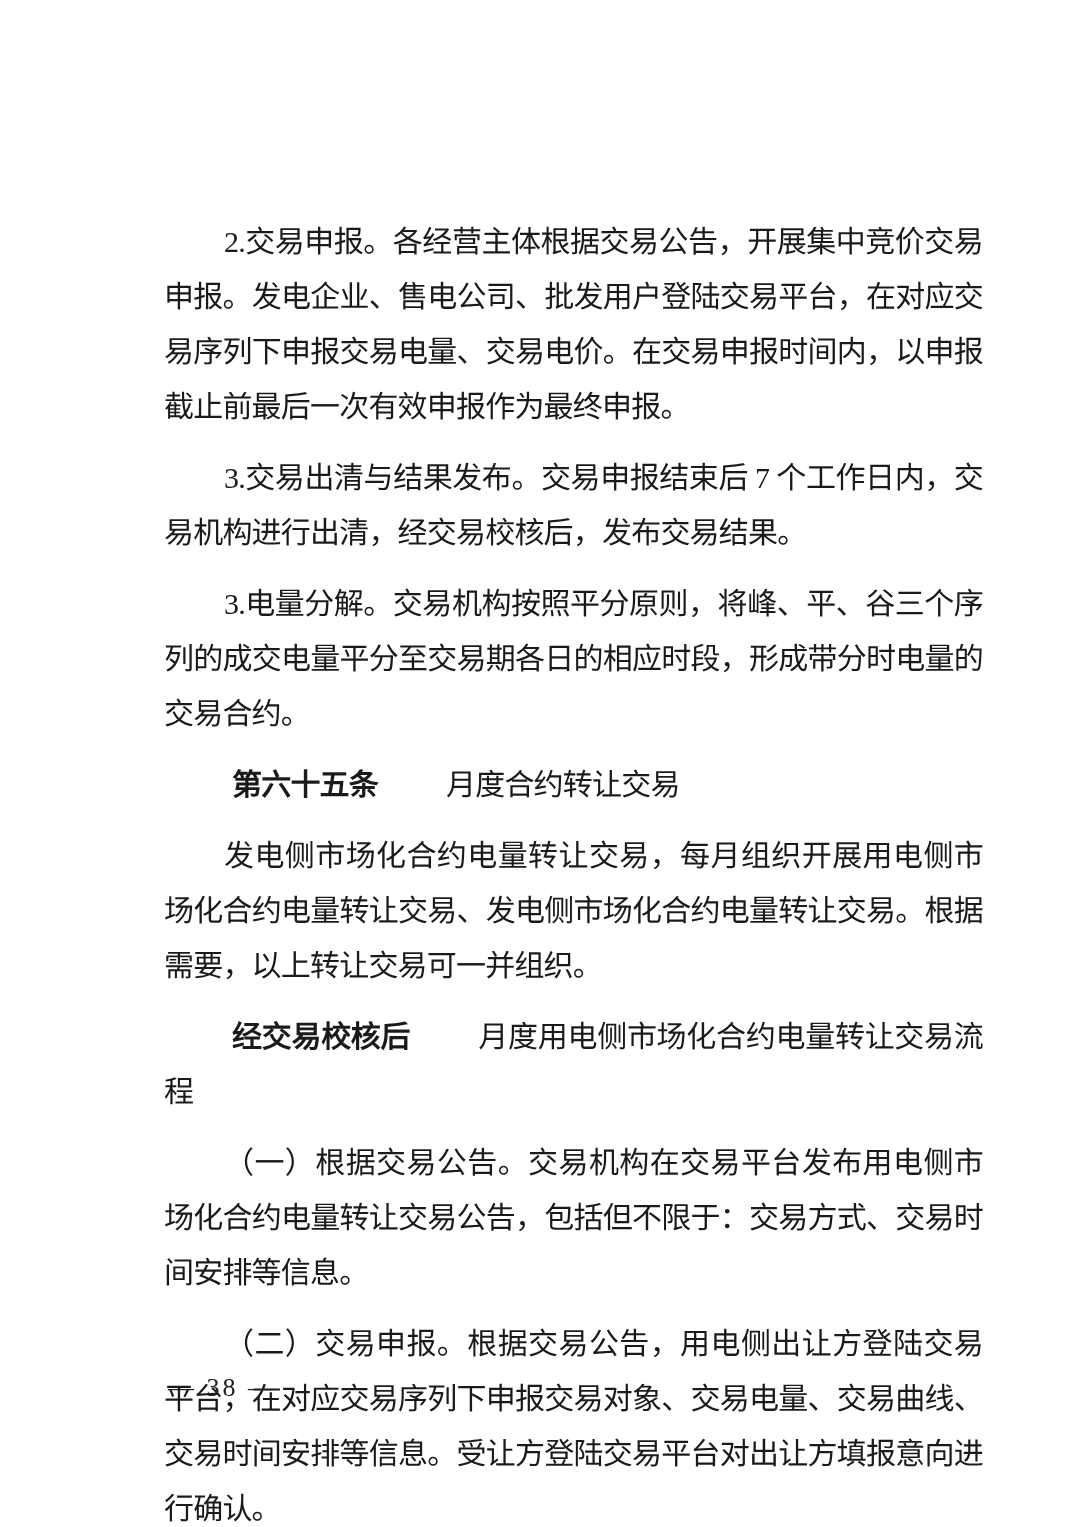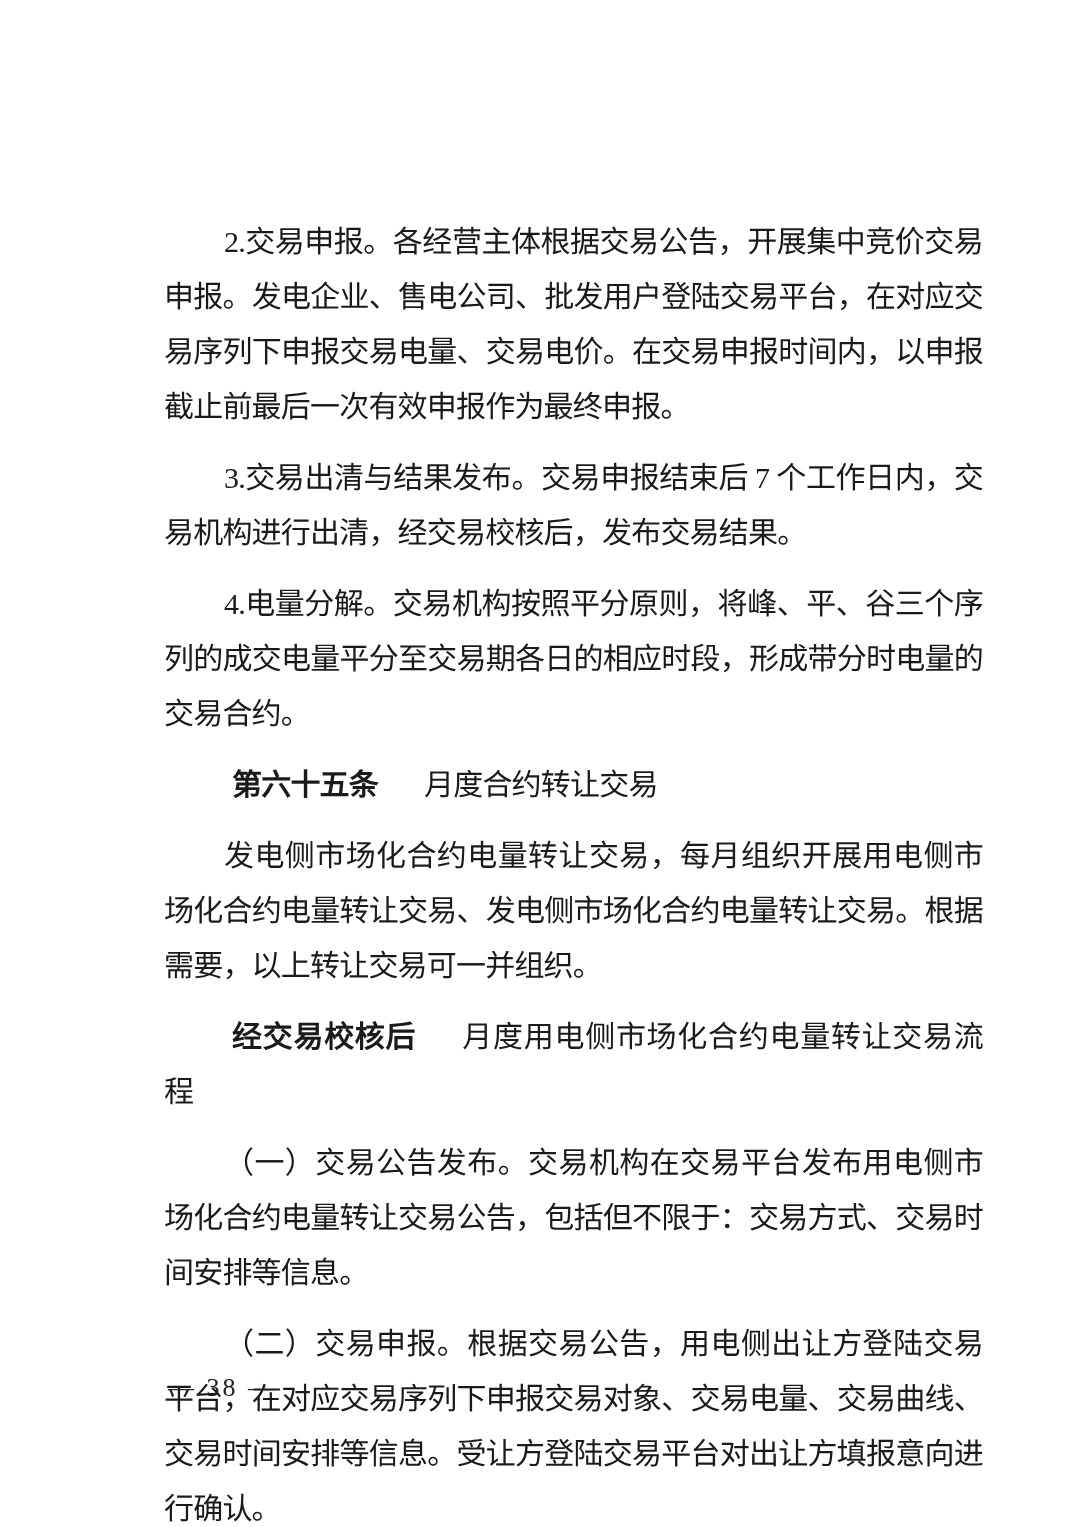--- a/index.html
+++ b/index.html
@@ -36,20 +36,21 @@
   .article-heading {
     text-indent: 2em;
     margin: 0;
   }
   .article-num {
     font-weight: bold;
     margin-right: 1em;
   }
   .article-title {
     font-weight: normal;
+    margin-left: 22px;
   }
   .page-footer {
     position: absolute;
     left: 136px;
     top: 1348px;
     font-size: 26px;
     line-height: 32px;
     letter-spacing: 3px;
     color: #222222;
   }
@@ -58,34 +59,34 @@
 <body>
 
 <div class="page">
 
   <div class="doc-body">
 
     <p class="para">2.交易申报。各经营主体根据交易公告，开展集中竞价交易申报。发电企业、售电公司、批发用户登陆交易平台，在对应交易序列下申报交易电量、交易电价。在交易申报时间内，以申报截止前最后一次有效申报作为最终申报。</p>
 
     <p class="para">3.交易出清与结果发布。交易申报结束后 7 个工作日内，交易机构进行出清，经交易校核后，发布交易结果。</p>
 
-    <p class="para">4.电量分解。交易机构按照平分原则，将峰、平、谷三个序列的成交电量平分至交易期各日的相应时段，形成带分时电量的交易合约。</p>
+    <p class="para">3.电量分解。交易机构按照平分原则，将峰、平、谷三个序列的成交电量平分至交易期各日的相应时段，形成带分时电量的交易合约。</p>
 
     <p class="article-heading">
       <span class="article-num">第六十五条</span><span class="article-title">月度合约转让交易</span>
     </p>
 
     <p class="para">发电侧市场化合约电量转让交易，每月组织开展用电侧市场化合约电量转让交易、发电侧市场化合约电量转让交易。根据需要，以上转让交易可一并组织。</p>
 
     <p class="article-heading">
       <span class="article-num">经交易校核后</span><span class="article-title">月度用电侧市场化合约电量转让交易流程</span>
     </p>
 
 
-    <p class="para">（一）交易公告发布。交易机构在交易平台发布用电侧市场化合约电量转让交易公告，包括但不限于：交易方式、交易时间安排等信息。</p>
+    <p class="para">（一）根据交易公告。交易机构在交易平台发布用电侧市场化合约电量转让交易公告，包括但不限于：交易方式、交易时间安排等信息。</p>
 
     <p class="para">（二）交易申报。根据交易公告，用电侧出让方登陆交易平台，在对应交易序列下申报交易对象、交易电量、交易曲线、交易时间安排等信息。受让方登陆交易平台对出让方填报意向进行确认。</p>
 
   </div>
 
   <div class="page-footer">
     <span>— 38 —</span>
   </div>
 
 </div>

